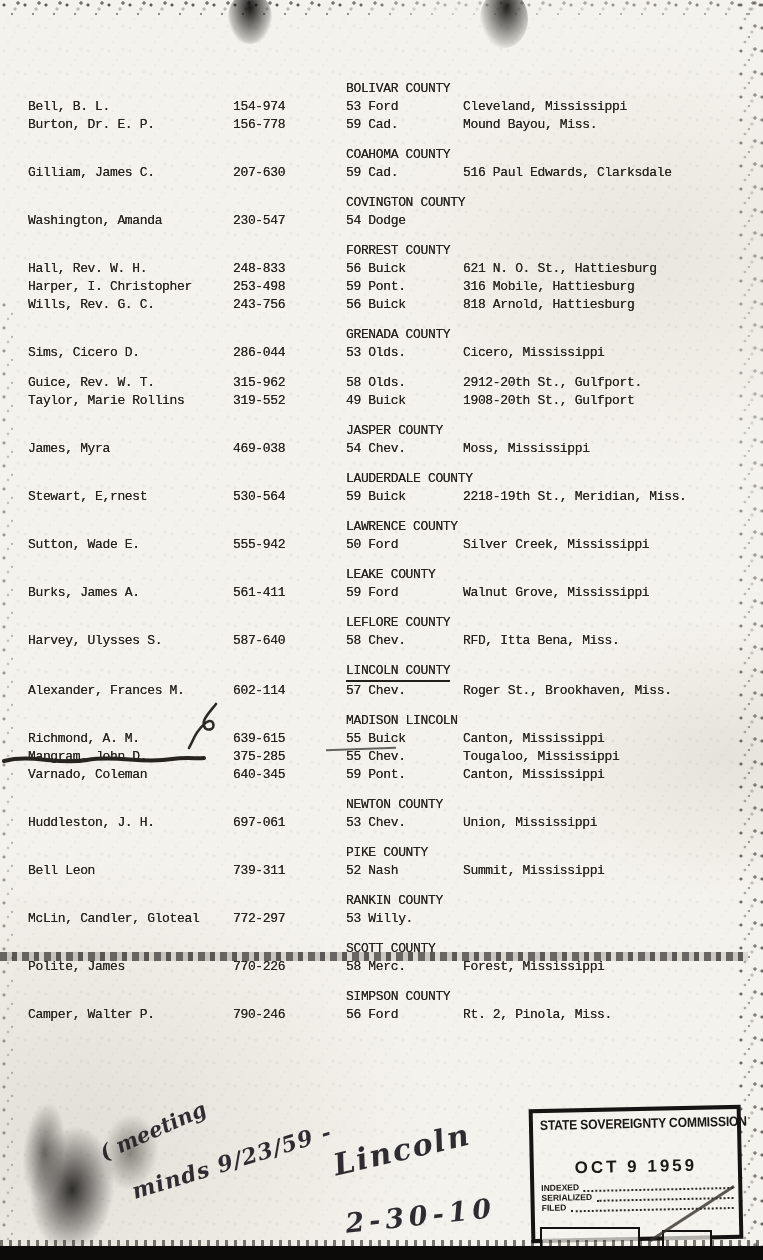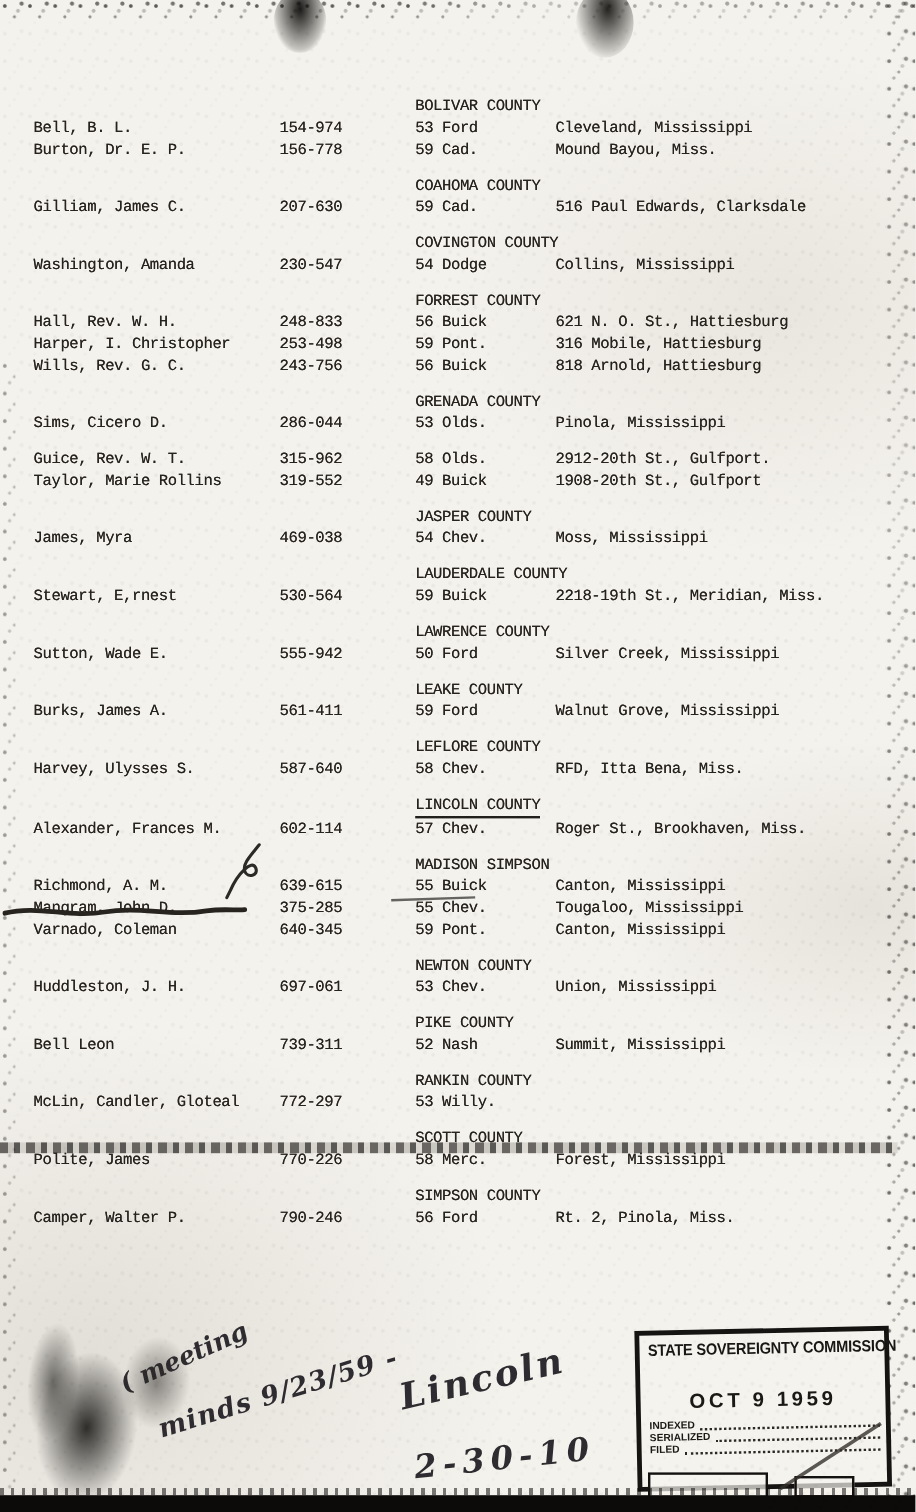--- a/index.html
+++ b/index.html
@@ -105,21 +105,20 @@
           <div class="cell col-car">59 Cad.</div>
           <div class="cell col-addr">516 Paul Edwards, Clarksdale</div>
         </div>
       </div>
       <div class="group">
         <div class="county">COVINGTON COUNTY</div>
         <div class="row">
           <div class="cell col-name">Washington, Amanda</div>
           <div class="cell col-tag">230-547</div>
           <div class="cell col-car">54 Dodge</div>
-          <div class="cell col-addr">Collins, Mississippi</div>
         </div>
       </div>
       <div class="group">
         <div class="county">FORREST COUNTY</div>
         <div class="row">
           <div class="cell col-name">Hall, Rev. W. H.</div>
           <div class="cell col-tag">248-833</div>
           <div class="cell col-car">56 Buick</div>
           <div class="cell col-addr">621 N. O. St., Hattiesburg</div>
         </div>
@@ -135,21 +134,21 @@
           <div class="cell col-car">56 Buick</div>
           <div class="cell col-addr">818 Arnold, Hattiesburg</div>
         </div>
       </div>
       <div class="group">
         <div class="county">GRENADA COUNTY</div>
         <div class="row">
           <div class="cell col-name">Sims, Cicero D.</div>
           <div class="cell col-tag">286-044</div>
           <div class="cell col-car">53 Olds.</div>
-          <div class="cell col-addr">Pinola, Mississippi</div>
+          <div class="cell col-addr">Cicero, Mississippi</div>
         </div>
       </div>
       <div class="group">
         <div class="row">
           <div class="cell col-name">Guice, Rev. W. T.</div>
           <div class="cell col-tag">315-962</div>
           <div class="cell col-car">58 Olds.</div>
           <div class="cell col-addr">2912-20th St., Gulfport.</div>
         </div>
         <div class="row">
@@ -204,21 +203,21 @@
           <div class="cell col-addr">RFD, Itta Bena, Miss.</div>
         </div>
       </div>
       <div class="group"><div class="county underlined">LINCOLN COUNTY</div><div class="row">
           <div class="cell col-name">Alexander, Frances M.</div>
           <div class="cell col-tag">602-114</div>
           <div class="cell col-car">57 Chev.</div>
           <div class="cell col-addr">Roger St., Brookhaven, Miss.</div>
         </div></div>
       <div class="group">
-        <div class="county">MADISON SIMPSON</div>
+        <div class="county">MADISON LINCOLN</div>
         <div class="row">
           <div class="cell col-name">Richmond, A. M.</div>
           <div class="cell col-tag">639-615</div>
           <div class="cell col-car">55 Buick</div>
           <div class="cell col-addr">Canton, Mississippi</div>
         </div>
         <div class="row">
           <div class="cell col-name">Mangram, John D.</div>
           <div class="cell col-tag">375-285</div>
           <div class="cell col-car">55 Chev.</div>

